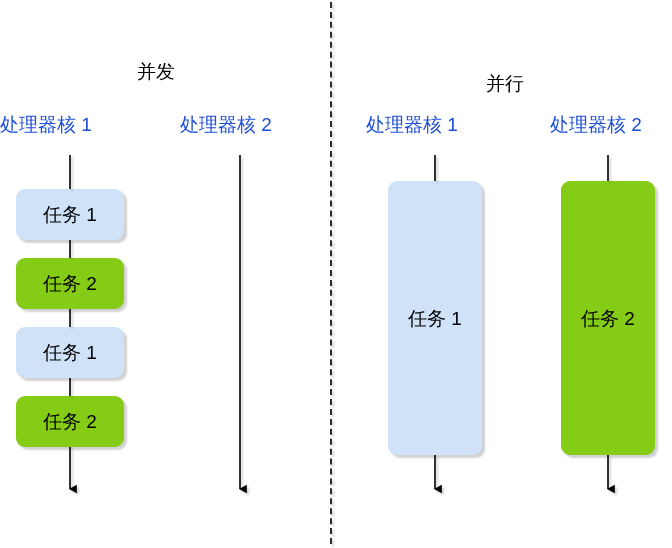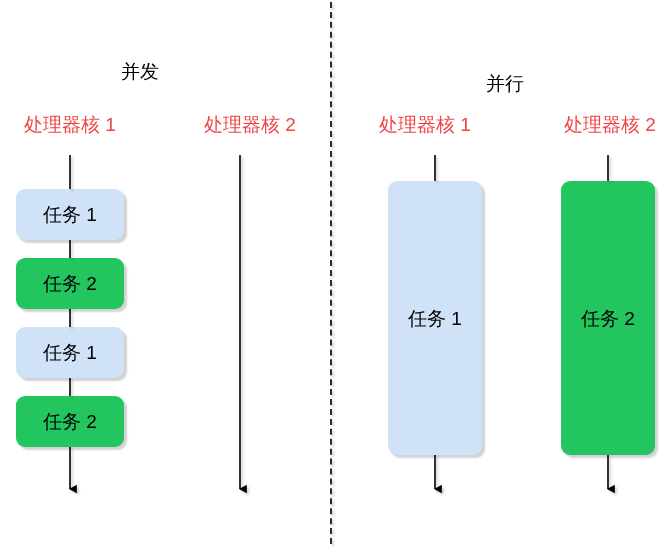--- a/index.html
+++ b/index.html
@@ -22,23 +22,22 @@
     position: absolute;
     font-size: 19px;
     color: #000000;
     white-space: nowrap;
     text-align: center;
     line-height: 1;
   }
   .core-label {
     position: absolute;
     font-size: 19px;
-    color: #ef4444;
+    color: #1d4ed8;
     white-space: nowrap;
-    text-align: center;
     line-height: 1;
   }
 
   
   .task-box {
     position: absolute;
     border-radius: 9px;
     box-sizing: border-box;
     display: flex;
     align-items: center;
@@ -46,21 +45,21 @@
     box-shadow: 3px 3px 2px rgba(0,0,0,0.18);
   }
   .task-box .task-label {
     font-size: 19px;
     color: #000000;
     white-space: nowrap;
     line-height: 1;
     pointer-events: none;
   }
   .task-blue  { background: #cfe2f7; }
-  .task-orange{ background: #22c55e; }
+  .task-orange{ background: #84cc16; }
 
   
   #edges {
     position: absolute;
     left: 0;
     top: 0;
     width: 672px;
     height: 548px;
     pointer-events: none;
   }
@@ -71,21 +70,21 @@
     width: 0;
     border-left: 2px dashed #2b2b2b;
     filter: drop-shadow(2px 2px 1px rgba(0,0,0,0.18));
   }
 </style>
 </head>
 <body>
 
 <div id="canvas">
 
-  <div class="panel-title" style="left:0px; top:62px; width:280px;">并发</div>
+  <div class="panel-title" style="left:0px; top:62px; width:280px;padding-left:16px;">并发</div>
 
   <div class="core-label" style="left:0px; top:115px; width:140px;">处理器核 1</div>
 
   <div class="core-label" style="left:180px; top:115px; width:140px;">处理器核 2</div>
 
   <div class="task-box task-blue" style="left:16px; top:189px; width:108px; height:51px;">
     <span class="task-label">任务 1</span>
   </div>
 
   <div class="task-box task-orange" style="left:16px; top:258px; width:108px; height:51px;">

